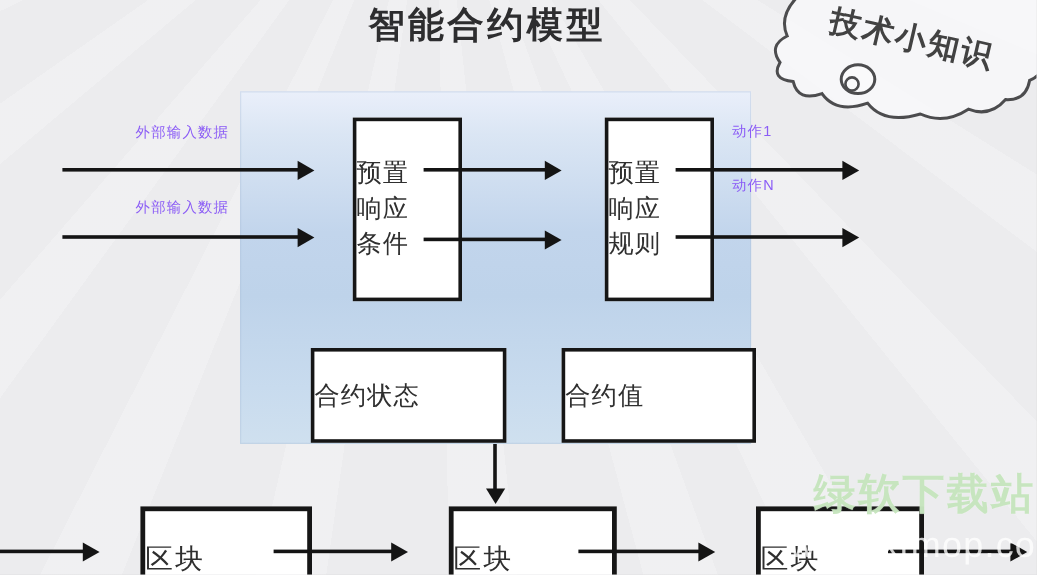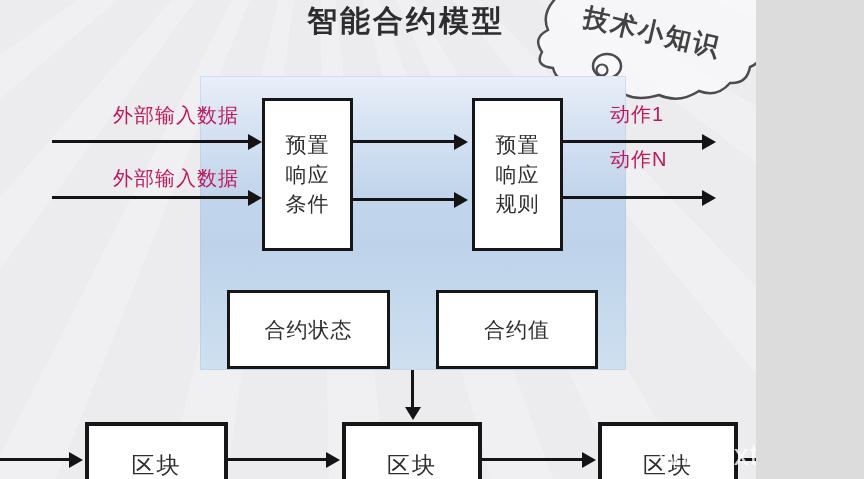--- a/index.html
+++ b/index.html
@@ -1,17 +1,17 @@
 <!DOCTYPE html>
 <html><head>
 <meta charset="utf-8">
 <style>
   html,body { margin:0; padding:0; background:#dcdcdc; }
   .stage {
-    position:relative; width:756px; height:479px; overflow:hidden;
+    position:relative; width:864px; height:479px; overflow:hidden;
     background:#ececee;
     font-family:"Liberation Sans","DejaVu Sans",sans-serif;
   }
   
   .stage::before {
     content:""; position:absolute; inset:0; pointer-events:none;
     background: repeating-conic-gradient(from 155deg at 42% -35%,
       rgba(255,255,255,0) 0deg 5deg,
       rgba(255,255,255,0.45) 5deg 10deg,
       rgba(255,255,255,0) 10deg 14deg);
@@ -22,28 +22,28 @@
     left:0; width:812px; top:1px; text-align:center;
     font-size:30px; font-weight:700; color:#2d2d2f; letter-spacing:3px;
   }
   .panel {
     left:200px; top:76px; width:426px; height:294px;
     background:linear-gradient(180deg,#eaeffa 0%,#dbe6f4 12%,#c2d5ec 40%,#bed3ea 58%,#c8dbee 84%,#cfe0ef 100%);
     box-shadow:0 0 0 1px rgba(170,190,215,.35) inset;
   }
   .wbox {
     background:#fff; border:3px solid #161616; box-sizing:border-box;
-    display:flex; flex-direction:column; align-items:center; justify-content:center;
-    color:#2f2f2f; text-align:center;
+    display:flex; flex-direction:column; align-items:flex-start; justify-content:center;
+    color:#2f2f2f; text-align:center;margin-left:32px;
   }
   .procbox { width:91px; height:153px; top:98px; font-size:21px; line-height:1.4; font-weight:500; letter-spacing:1px;}
   .statebox { top:290px; height:79px; font-size:21px; font-weight:500; letter-spacing:1px;}
   .blockbox { top:422px; height:76px; border-width:4px; font-size:23px; font-weight:500;
               justify-content:flex-start; padding-top:24px; letter-spacing:2px;}
-  .lbl { color:#be185d; font-size:20px; font-weight:500; letter-spacing:1px; white-space:nowrap; }
+  .lbl { color:#8b5cf6; font-size:12px; font-weight:500; letter-spacing:1px; white-space:nowrap; }
   
   .arrow-h { height:3px; background:#141414; }
   .arrow-h::after {
     content:""; position:absolute; right:-13px; top:-6.5px; width:0; height:0;
     border-left:14px solid #141414; border-top:8px solid transparent; border-bottom:8px solid transparent;
   }
   .arrow-v { width:3px; background:#141414; }
   .arrow-v::after {
     content:""; position:absolute; bottom:-12px; left:-6.5px; width:0; height:0;
     border-top:13px solid #141414; border-left:8px solid transparent; border-right:8px solid transparent;
@@ -127,15 +127,16 @@
   <div class="abs arrow-h" style="left:228px; top:458px; width:99px;"></div>
   <div class="abs wbox blockbox" style="left:342px; width:140px;">
     <span>区块</span>
   </div>
   <div class="abs arrow-h" style="left:482px; top:458px; width:101px;"></div>
   <div class="abs wbox blockbox" style="left:598px; width:140px;">
     <span>区块</span>
   </div>
   <div class="abs arrow-h" style="left:740px; top:458px; width:103px;"></div>
 
+  <div class="abs watermark-name">绿软下载站</div>
   <div class="abs watermark-url">www.xtmop.com</div>
 
 </div>
 
 </body></html>

